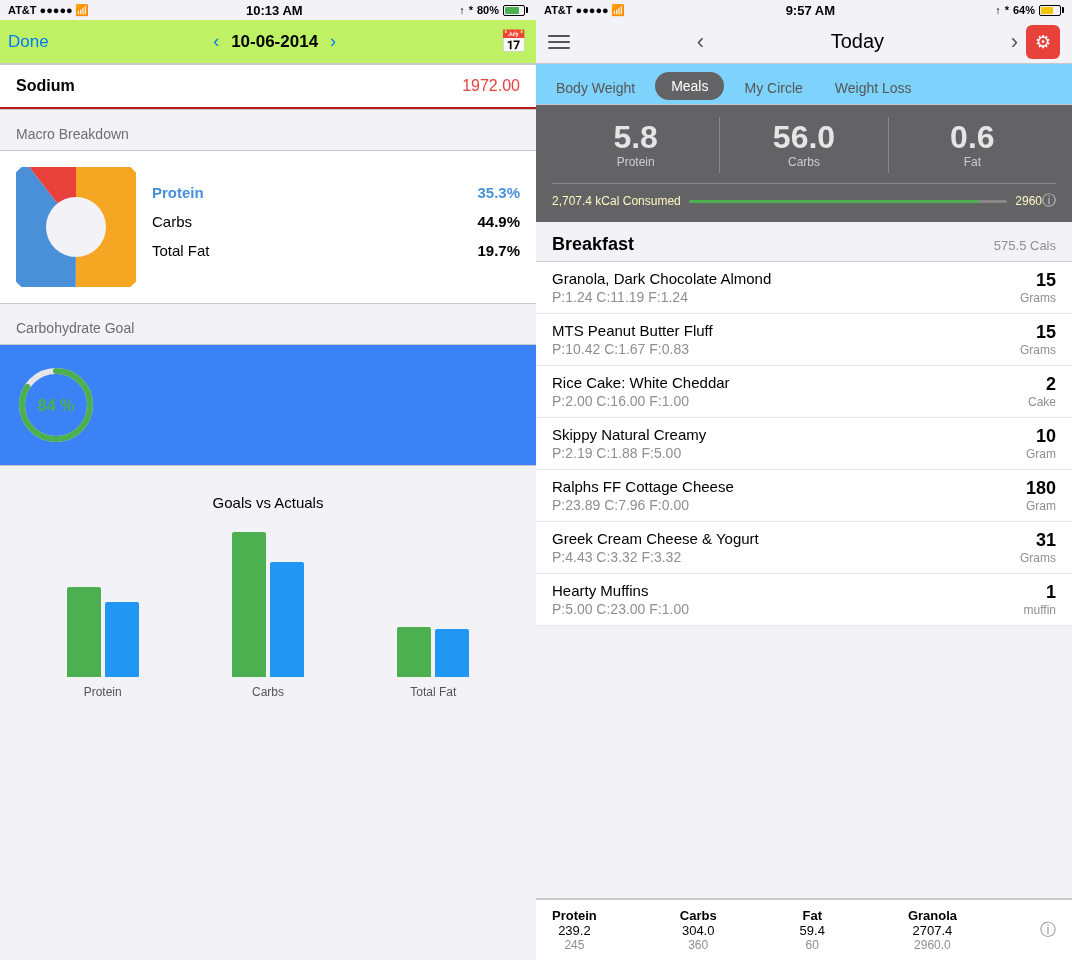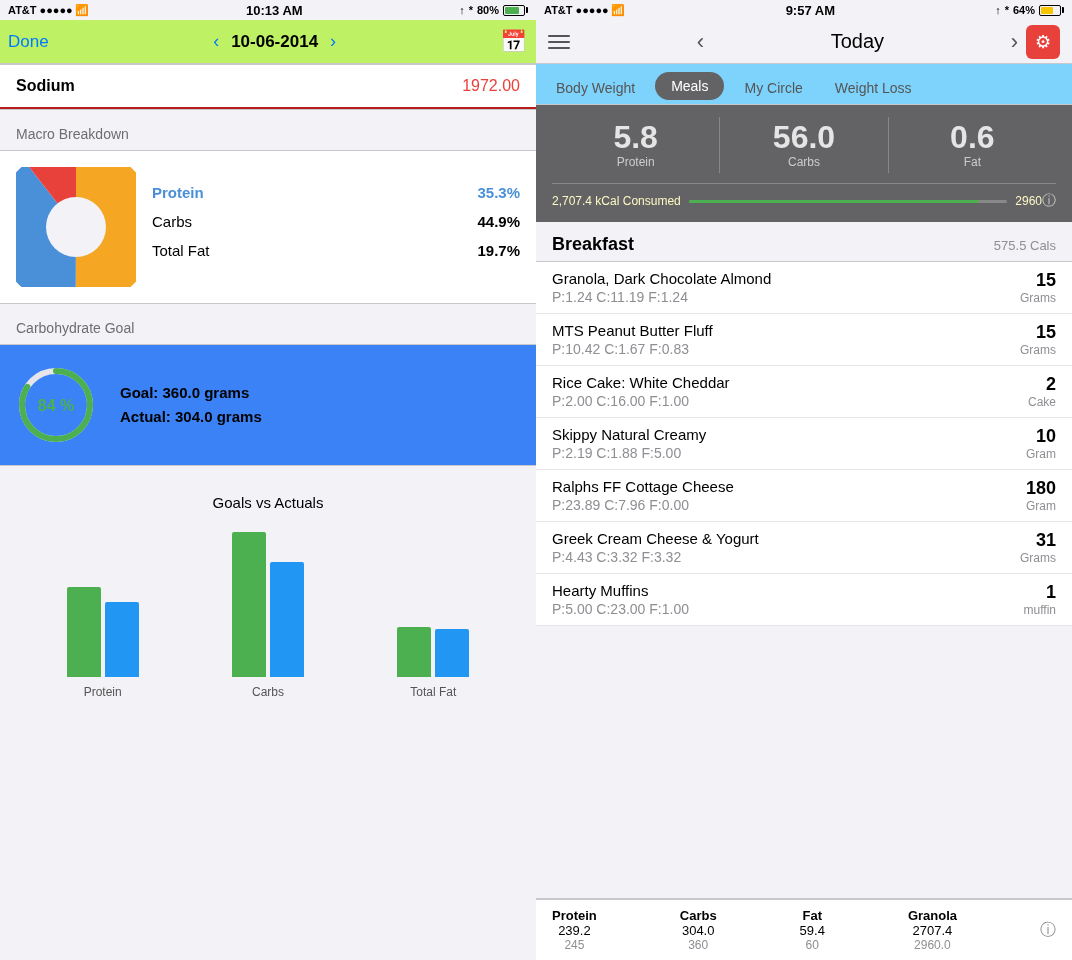--- a/index.html
+++ b/index.html
@@ -614,24 +614,20 @@
 
     <div class="carb-goal-section">
       <div class="carb-goal-header">Carbohydrate Goal</div>
       <div class="carb-goal-content">
 
         <svg class="circle-progress" viewBox="0 0 80 80">
           <circle cx="40" cy="40" r="34" fill="none" stroke="#e5e5ea" stroke-width="6"></circle>
           <circle cx="40" cy="40" r="34" fill="none" stroke="#4caf50" stroke-width="6" stroke-dasharray="179.1 213.6" stroke-linecap="round" transform="rotate(-90 40 40)"></circle>
           <text x="40" y="46" text-anchor="middle" font-size="16" font-weight="700" fill="#4caf50">84 %</text>
         </svg>
-        <div class="goal-text">
-          <p>Goal: 360.0 grams</p>
-          <p>Actual: 304.0 grams</p>
-        </div>
       </div>
     </div>
 
     <div class="goals-actuals-section">
       <div class="goals-actuals-header">Goals vs Actuals</div>
       <div class="bar-chart">
 
         <div class="bar-group">
           <div class="bars">
             <div class="bar green" style="height:90px"></div>

